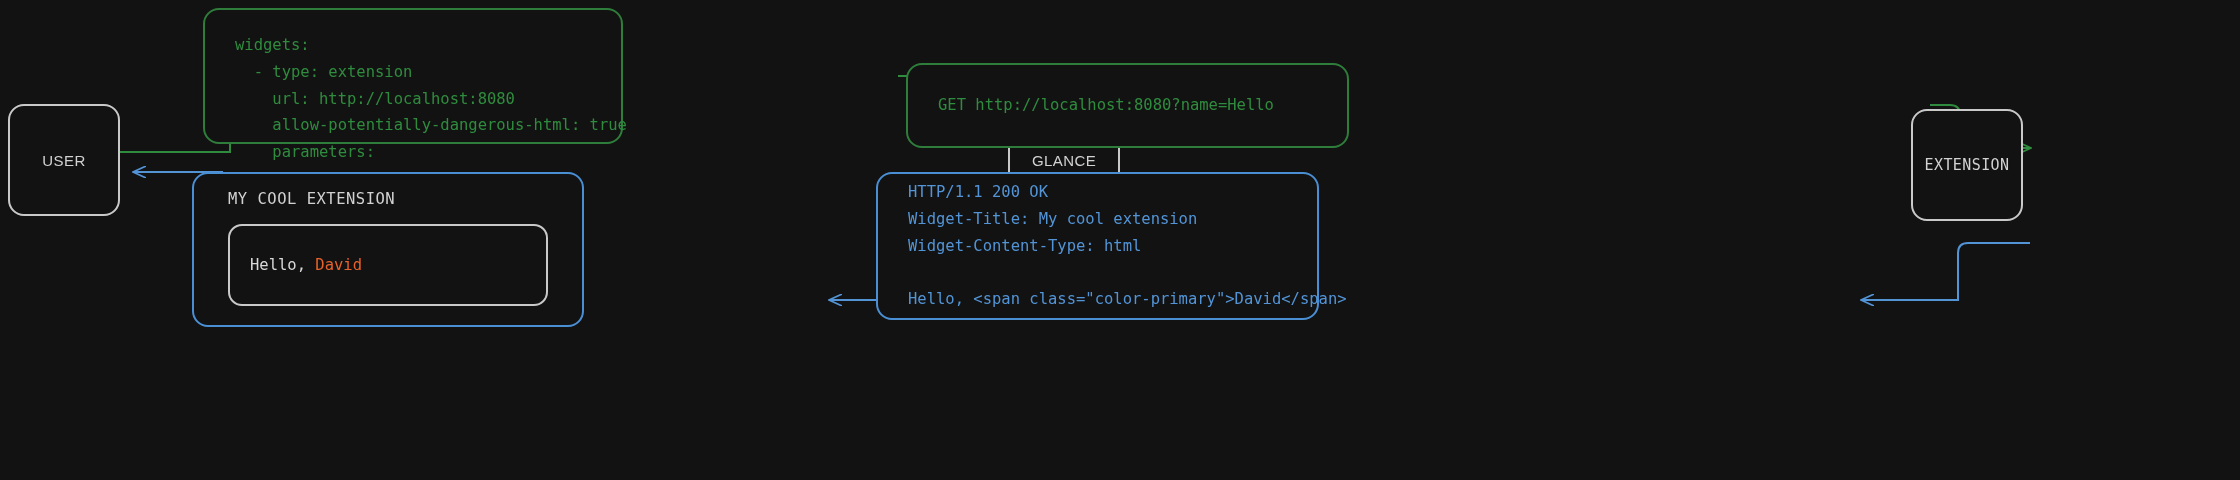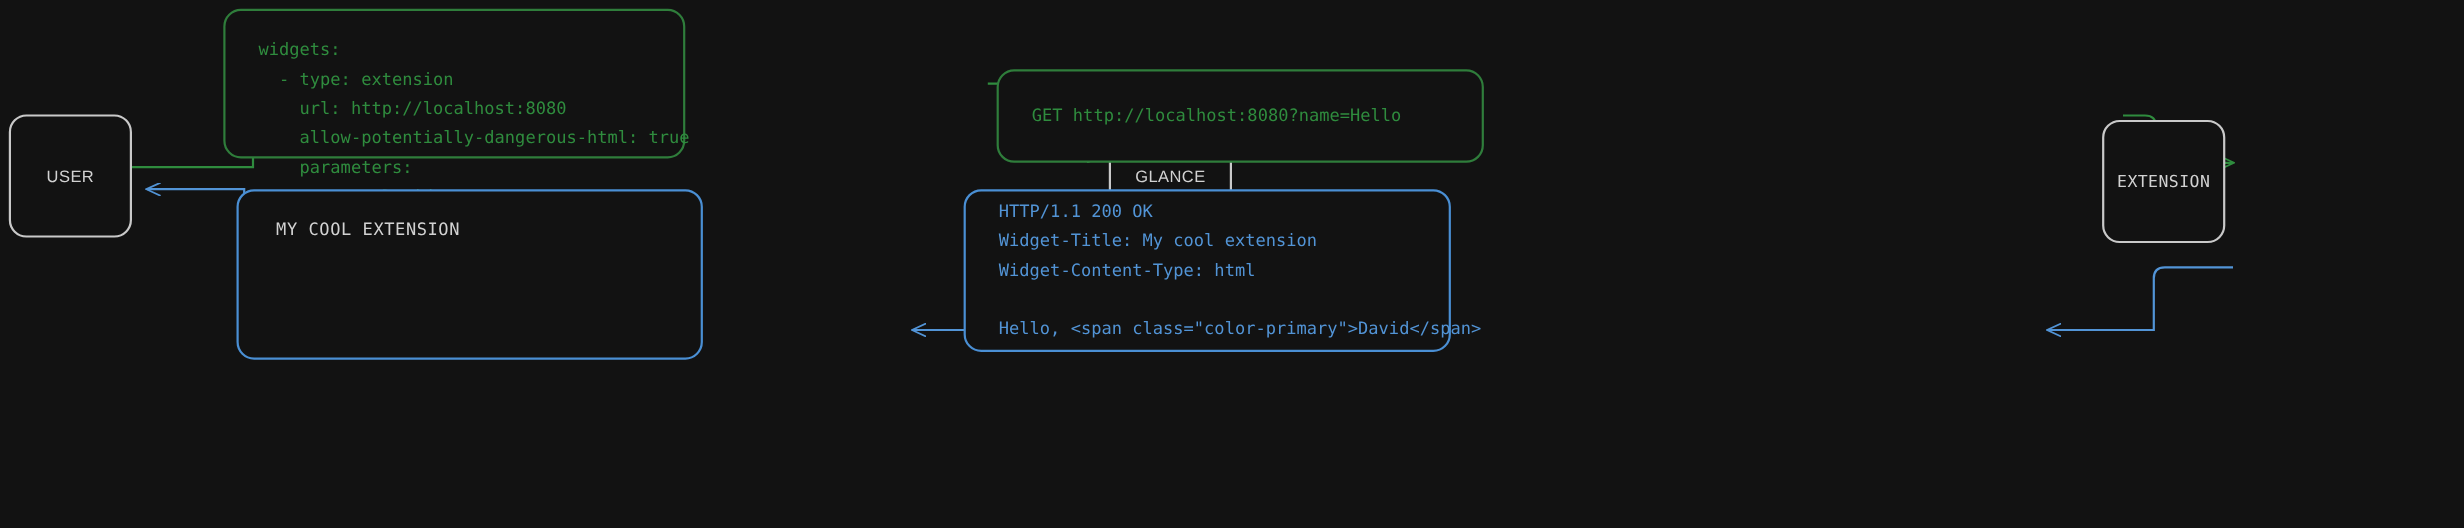--- a/index.html
+++ b/index.html
@@ -147,18 +147,21 @@
 
   <div class="panel blue" style="left:876px; top:172px; width:443px; height:148px;
               display:flex; align-items:center;">
     <pre class="code-blue">HTTP/1.1 200 OK
 Widget-Title: My cool extension
 Widget-Content-Type: html
 
 Hello, &lt;span class="color-primary"&gt;David&lt;/span&gt;</pre>
   </div>
 
-  <div class="panel blue" style="left:215px; top:172px; width:424px; height:155px;
-              padding:26px 22px;">
+  <div class="panel blue" style="left:192px; top:172px; width:392px; height:155px;
+              padding:16px 22px;">
     <div class="widget-title">MY COOL EXTENSION</div>
+    <div class="widget-card">
+      <span class="widget-card-text"><span>Hello, </span><span class="accent">David</span></span>
+    </div>
   </div>
 
 </div>
 
 </body></html>

